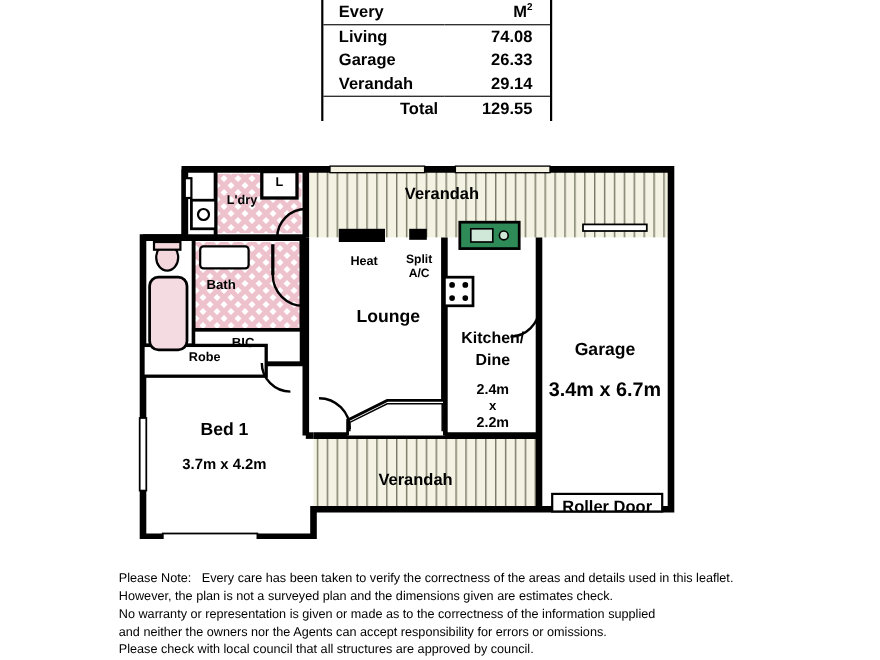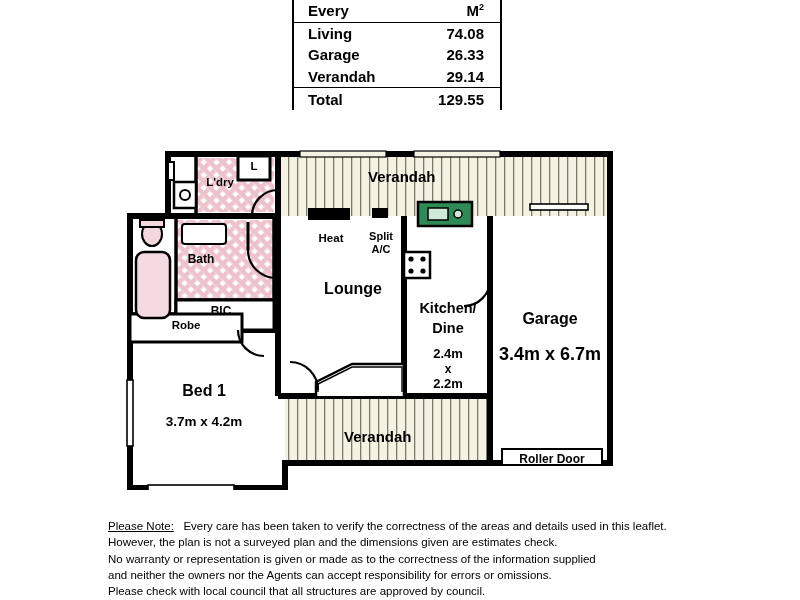--- a/index.html
+++ b/index.html
@@ -44,21 +44,21 @@
   }
   #area-table tr.hdr td {
     padding-bottom: 2px;
   }
   #area-table tr.hdr {
     border-bottom: 1.6px solid #000;
   }
   #area-table tr.total {
     border-top: 1.6px solid #000;
   }
-  #area-table tr.total td { padding-top: 2px; }
+  #area-table tr.total td { padding-top: 2px; text-align: right; }
   sup.sq { font-size: 9px; vertical-align: super; }
 
   
   #plan {
     position: absolute;
     left: 0;
     top: 140px;
     width: 800px;
     height: 350px;
   }
@@ -77,21 +77,20 @@
   #disclaimer {
     position: absolute;
     left: 108px;
     top: 518px;
     width: 640px;
     font-size: 11.5px;
     line-height: 1.42;
     color: #000;
   }
   #disclaimer .pn {
-    text-decoration: underline;
     font-weight: normal;
   }
 </style>
 </head>
 <body>
 
 <div id="area-table">
   <table>
     <tbody>
         <tr class="hdr">
@@ -285,21 +284,21 @@
 <div class="lbl" style="left:176px; top:112px; width:50px; font-size:12px;">Bath</div>
 <div class="lbl" style="left:198px; top:36px; width:44px; font-size:11.5px;">L'dry</div>
 <div class="lbl" style="left:200px; top:164px; width:42px; font-size:12px;">BIC</div>
 <div class="lbl" style="left:164px; top:179px; width:44px; font-size:11.5px;">Robe</div>
 <div class="lbl" style="left:246px; top:20px; width:16px; font-size:11.5px;">L</div>
 
 <div class="lbl" style="left:312px; top:92px; width:38px; font-size:11.5px;">Heat</div>
 <div class="lbl" style="left:362px; top:90px; width:38px; font-size:11px;">Split</div>
 <div class="lbl" style="left:362px; top:103px; width:38px; font-size:11px;">A/C</div>
 
-<div class="lbl" style="left:502px; top:312px; width:100px; font-size:12px;">Roller Door</div>
+<div class="lbl" style="left:502px; top:312px; width:100px; font-size:15px;">Roller Door</div>
 </div>
 
 <div id="disclaimer">
   <div>
     <span class="pn">Please Note:</span>
     &nbsp; <span>Every care has been taken to verify the correctness of the areas and details used in this leaflet.</span>
   </div>
   <div>However, the plan is not a surveyed plan and the dimensions given are estimates check.</div>
   <div>No warranty or representation is given or made as to the correctness of the information supplied</div>
   <div>and neither the owners nor the Agents can accept responsibility for errors or omissions.</div>

